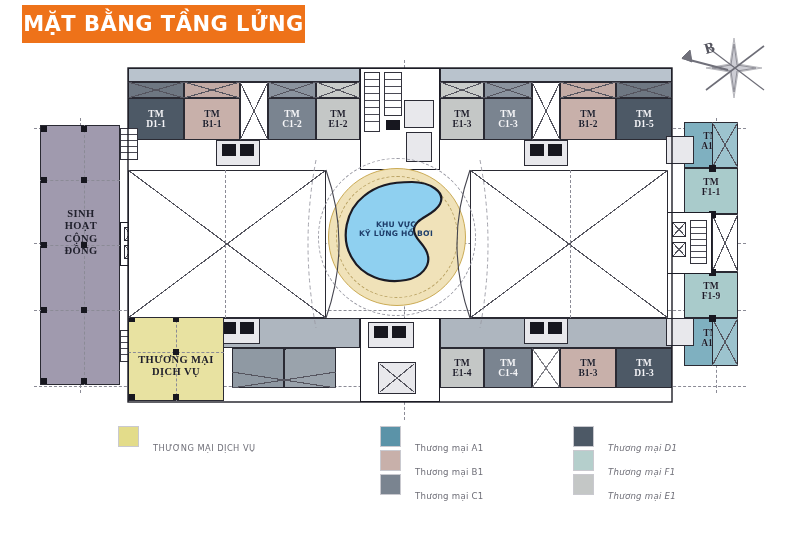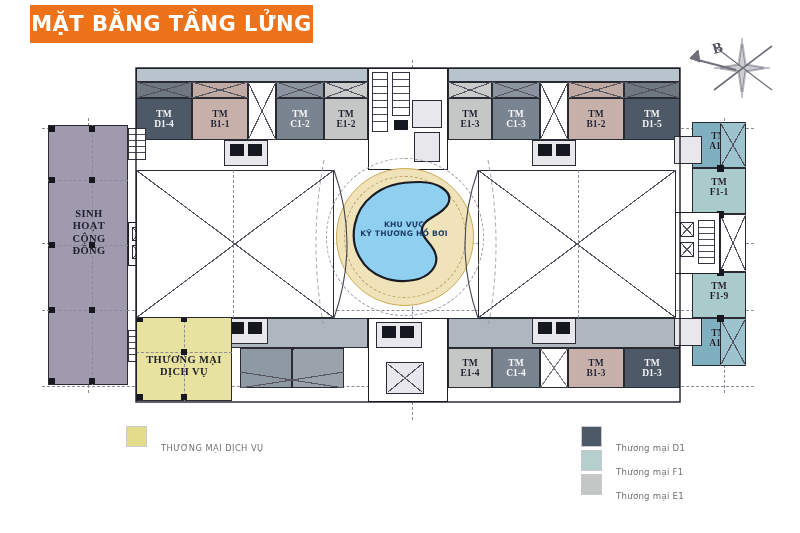--- a/index.html
+++ b/index.html
@@ -1,21 +1,21 @@
 <!DOCTYPE html>
 <html><head>
 <meta charset="utf-8">
 <style>
   html,body{margin:0;padding:0;}
   body{
     width:800px;height:533px;background:#ffffff;
     font-family:"Liberation Sans", sans-serif;
     overflow:hidden;position:relative;
   }
-  #stage{position:absolute;left:8px;top:0;width:715px;height:533px;padding-left:12px;}
+  #stage{position:absolute;left:0;top:0;width:715px;height:533px;padding-left:12px;}
 
   
   .title-banner{
     position:absolute;left:22px;top:5px;width:283px;height:38px;
     background:#ee7219;display:flex;align-items:center;justify-content:center;
   }
   .title-banner .t{
     color:#ffffff;font-weight:bold;font-size:21px;letter-spacing:.5px;
     font-family:"DejaVu Sans", sans-serif;white-space:nowrap;
   }
@@ -134,21 +134,21 @@
     <div class="balcony" style="left:560px;top:82px;width:56px;height:16px;background:#c2aaa4;"></div>
     <div class="cross" style="left:560px;top:82px;width:56px;height:16px;"></div>
     <div class="balcony" style="left:616px;top:82px;width:56px;height:16px;background:#6e7782;"></div>
     <div class="cross" style="left:616px;top:82px;width:56px;height:16px;"></div>
     <div class="room outlined" style="left:532px;top:82px;width:28px;height:58px;background:#ffffff;"></div>
     <div class="cross" style="left:532px;top:82px;width:28px;height:58px;"></div>
 
     <div class="unit" style="left:128px;top:98px;width:56px;height:42px;background:#4d5966;">
       <div class="lbl" style="top:11px;color:#f2f2f5;text-shadow:none;">
         <span>TM</span>
-        <span>D1-4</span>
+        <span>D1-1</span>
       </div>
     </div>
     <div class="unit" style="left:184px;top:98px;width:56px;height:42px;background:#c8b0aa;">
       <div class="lbl" style="top:11px;">
         <span>TM</span>
         <span>B1-1</span>
       </div>
     </div>
     <div class="unit" style="left:268px;top:98px;width:48px;height:42px;background:#7a8490;">
       <div class="lbl" style="top:11px;color:#f5f5f7;text-shadow:none;">
@@ -400,21 +400,21 @@
                  C 28 52, 22 80, 34 100
                  C 44 118, 66 126, 88 122
                  C 104 119, 112 108, 110 98
                  C 108 86, 96 82, 96 72
                  C 96 60, 116 58, 122 46
                  C 128 34, 112 24, 94 24
                  C 72 24, 58 28, 46 38 Z" fill="#8fd0f0" stroke="#1b1b24" stroke-width="2.2"></path>
       </svg>
       <div class="pool-label" style="top:62px;">
         <span>KHU VỰC</span><br>
-        <span>KỸ THƯƠNG HỒ BƠI</span>
+        <span>KỸ LỬNG HỒ BƠI</span>
       </div>
     </div>
 
     <svg width="800" height="533" style="position:absolute;left:0;top:0;pointer-events:none;">
       <path d="M 326 170 Q 352 244 326 318" fill="none" stroke="#44444e" stroke-width="1.1"></path>
       <path d="M 470 170 Q 444 244 470 318" fill="none" stroke="#44444e" stroke-width="1.1"></path>
       <path d="M 316 160 Q 300 244 316 328" fill="none" stroke="#9a9aa4" stroke-width="0.9" stroke-dasharray="4 3"></path>
       <path d="M 480 160 Q 496 244 480 328" fill="none" stroke="#9a9aa4" stroke-width="0.9" stroke-dasharray="4 3"></path>
 
       <rect x="128" y="68" width="544" height="334" fill="none" stroke="#1d1d26" stroke-width="1.4"></rect>
@@ -439,22 +439,36 @@
 
   <div class="legend">
 
     <div class="lg-col caps" style="left:0;width:240px;">
       <div class="lg-row">
         <div class="sw" style="background:#e3dc8a;"></div>
         <div class="tx">THƯƠNG MẠI DỊCH VỤ</div>
       </div>
     </div>
 
-
-    <div class="lg-col" style="left:455px;width:160px;">
+    <div class="lg-col" style="left:262px;width:160px;">
+      <div class="lg-row">
+        <div class="sw" style="background:#5b93a8;"></div>
+        <div class="tx">Thương mại A1</div>
+      </div>
+      <div class="lg-row">
+        <div class="sw" style="background:#c8b0aa;"></div>
+        <div class="tx">Thương mại B1</div>
+      </div>
+      <div class="lg-row">
+        <div class="sw" style="background:#7a8490;"></div>
+        <div class="tx">Thương mại C1</div>
+      </div>
+    </div>
+
+    <div class="lg-col" style="left:455px;width:160px;font-style:italic;">
       <div class="lg-row">
         <div class="sw" style="background:#4d5966;"></div>
         <div class="tx">Thương mại D1</div>
       </div>
       <div class="lg-row">
         <div class="sw" style="background:#b5cfcc;"></div>
         <div class="tx">Thương mại F1</div>
       </div>
       <div class="lg-row">
         <div class="sw" style="background:#c4c7c6;"></div>

